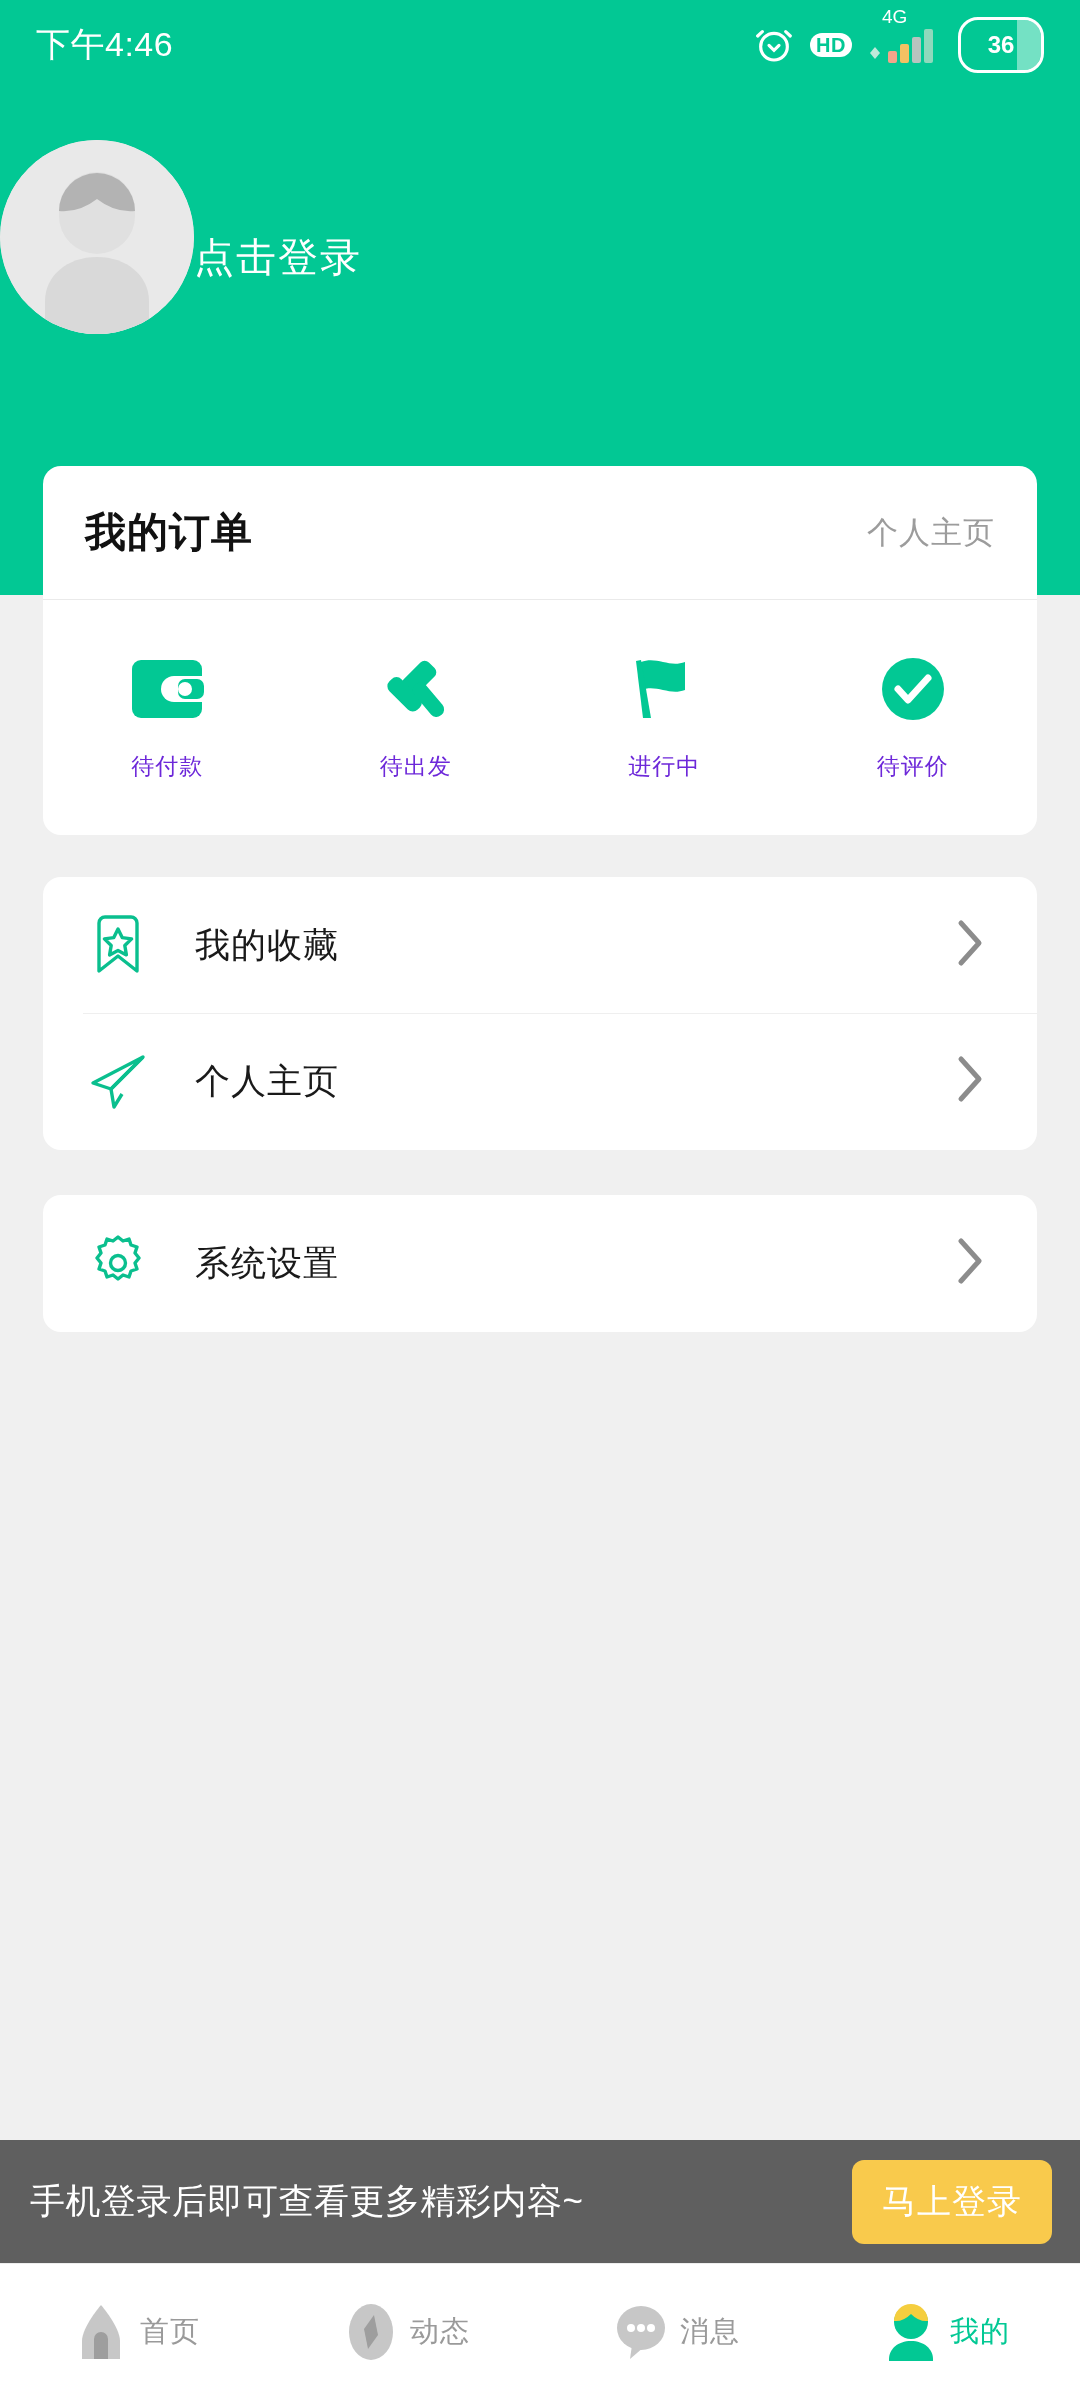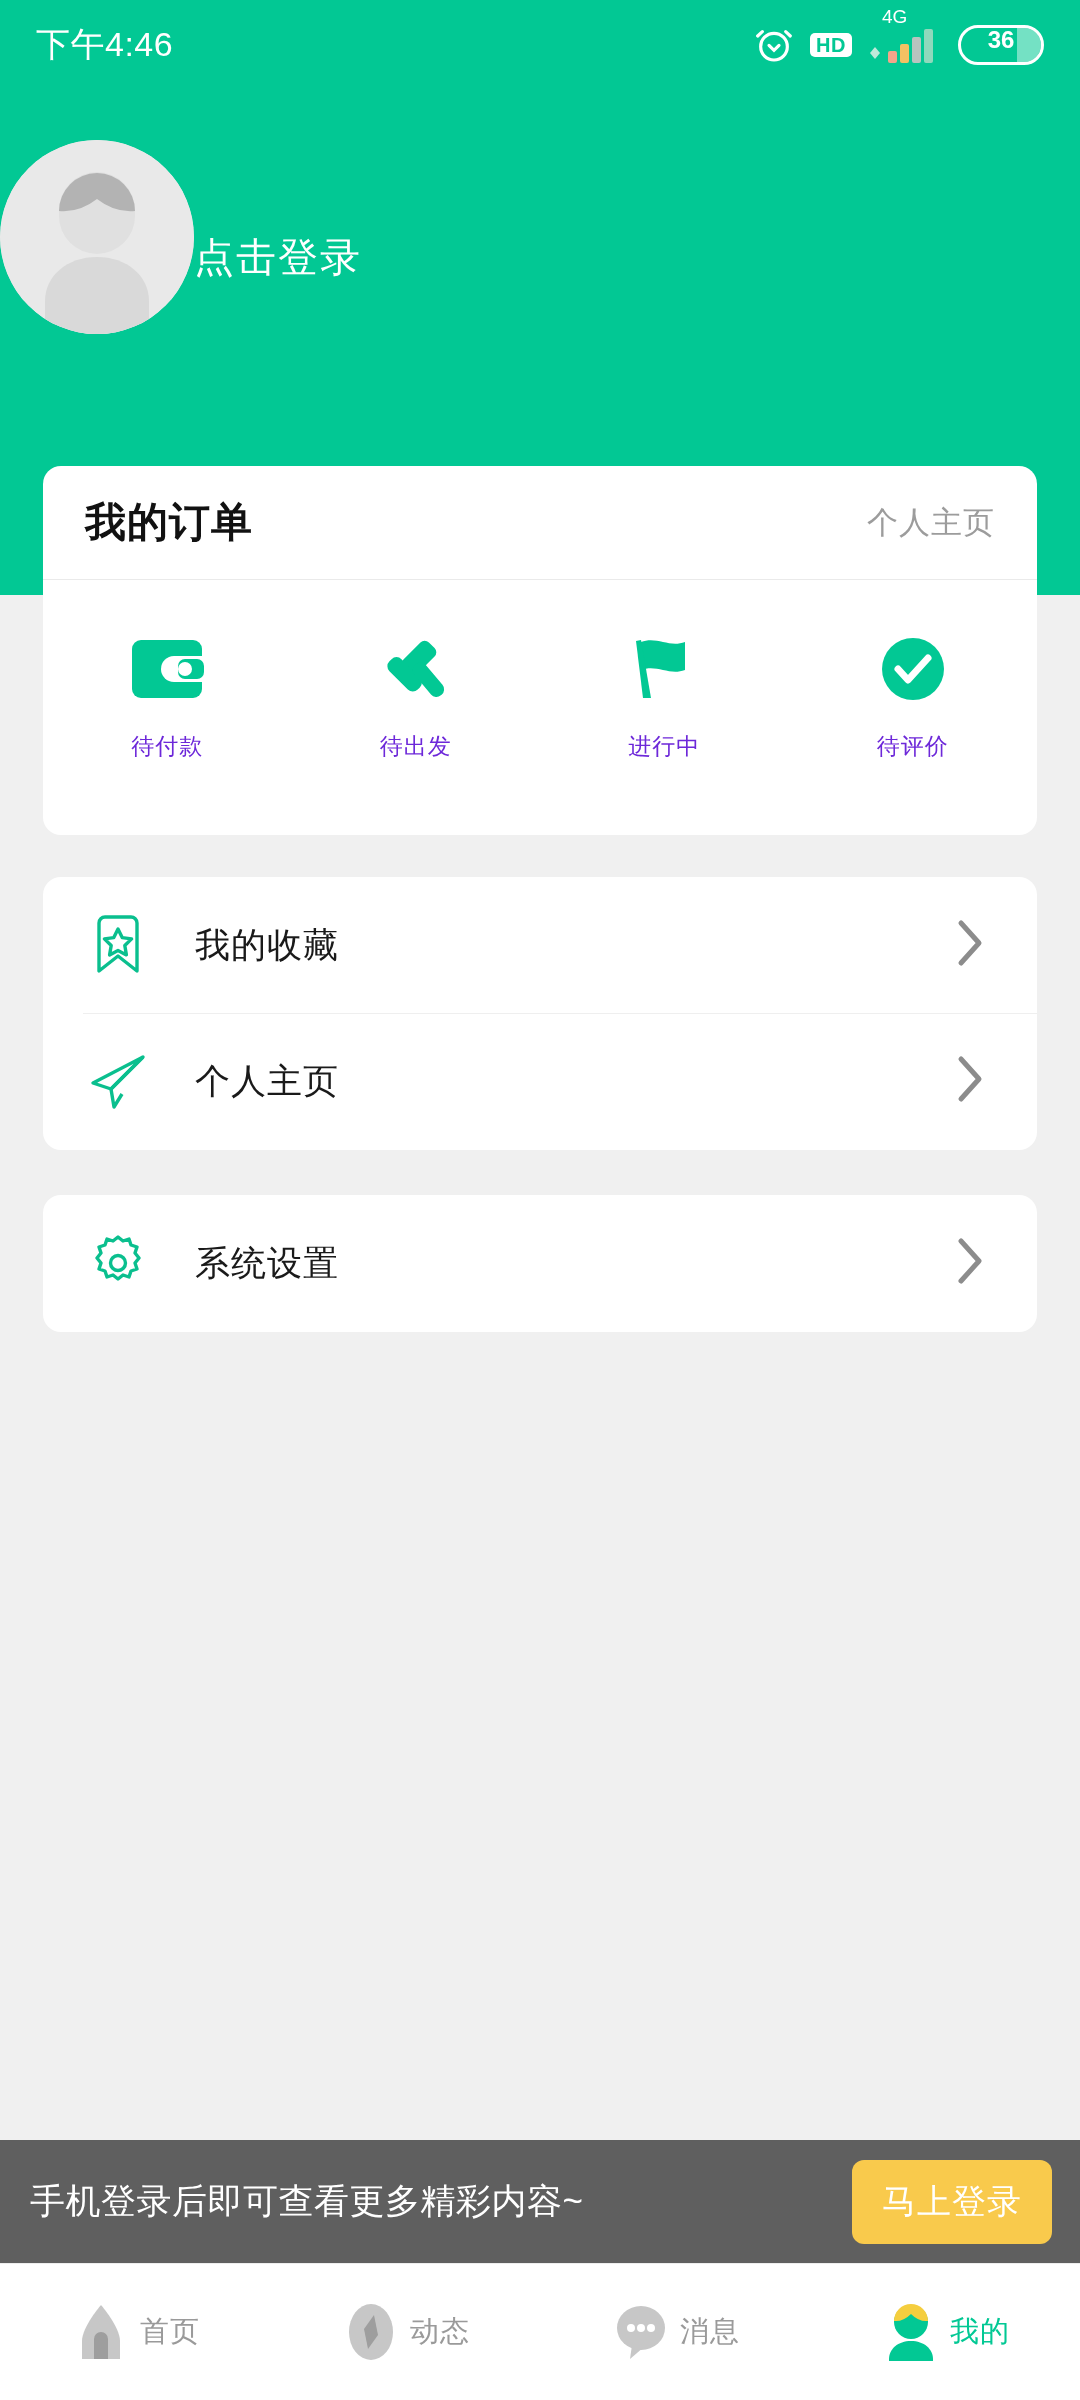--- a/index.html
+++ b/index.html
@@ -19,28 +19,28 @@
   .statusbar {
     position:absolute; left:0; top:0; width:1080px; height:90px;
     display:flex; align-items:center; justify-content:space-between;
     padding:0 36px;
   }
   .sb-time { color:#ffffff; font-size:34px; letter-spacing:0.5px; }
   .sb-icons { display:flex; align-items:center; gap:16px; }
   .sb-icons svg { display:block; }
   .hd-badge {
     background:#ffffff; color:#02C894; font-size:20px; font-weight:bold;
-    border-radius:5px; padding:2px 6px; line-height:1; letter-spacing:0.5px;
+    border-radius:12px; padding:2px 6px; line-height:1; letter-spacing:0.5px;
   }
   .sig-wrap { display:flex; align-items:flex-end; gap:2px; position:relative; }
   .sig-4g { position:absolute; left:14px; top:-16px; color:#ffffff;
             font-size:19px; font-weight:normal; line-height:1; }
   .batt {
-    width:86px; height:40px; border:3px solid #ffffff; border-radius:20px;
-    position:relative; display:flex; align-items:flex-start; justify-content:center;
+    width:86px; height:56px; border:3px solid #ffffff; border-radius:20px;
+    position:relative; display:flex; align-items:center; justify-content:center;
     overflow:hidden;
   }
   .batt-fill { position:absolute; right:0; top:0; bottom:0; width:30%;
                background:rgba(255,255,255,0.45); }
   .batt-num { position:relative; color:#ffffff; font-size:24px; font-weight:bold; line-height:1; }
 
   
   .avatar-wrap {
     position:absolute; left:0; top:140px; width:1080px;
     display:flex; flex-direction:row; align-items:center;
@@ -53,21 +53,21 @@
     margin-top:40px; color:#ffffff; font-size:40px; letter-spacing:2px;
   }
 
   
   .card {
     position:absolute; left:43px; width:994px;
     background:#ffffff; border-radius:18px;
   }
   #order-card { top:466px; height:369px; }
   .order-head {
-    height:114px; display:flex; align-items:center; justify-content:space-between;
+    height:134px; display:flex; align-items:center; justify-content:space-between;
     padding:0 42px; border-bottom:1px solid #EAEAEA;
   }
   .order-title { font-size:41px; font-weight:bold; color:#111111; letter-spacing:1px; }
   .order-all { font-size:31px; color:#9C9C9C; letter-spacing:1px; }
   .order-grid {
     height:234px; display:flex; align-items:center;
   }
   .order-item {
     flex:1; display:flex; flex-direction:column; align-items:center; gap:26px;
     cursor:pointer;

